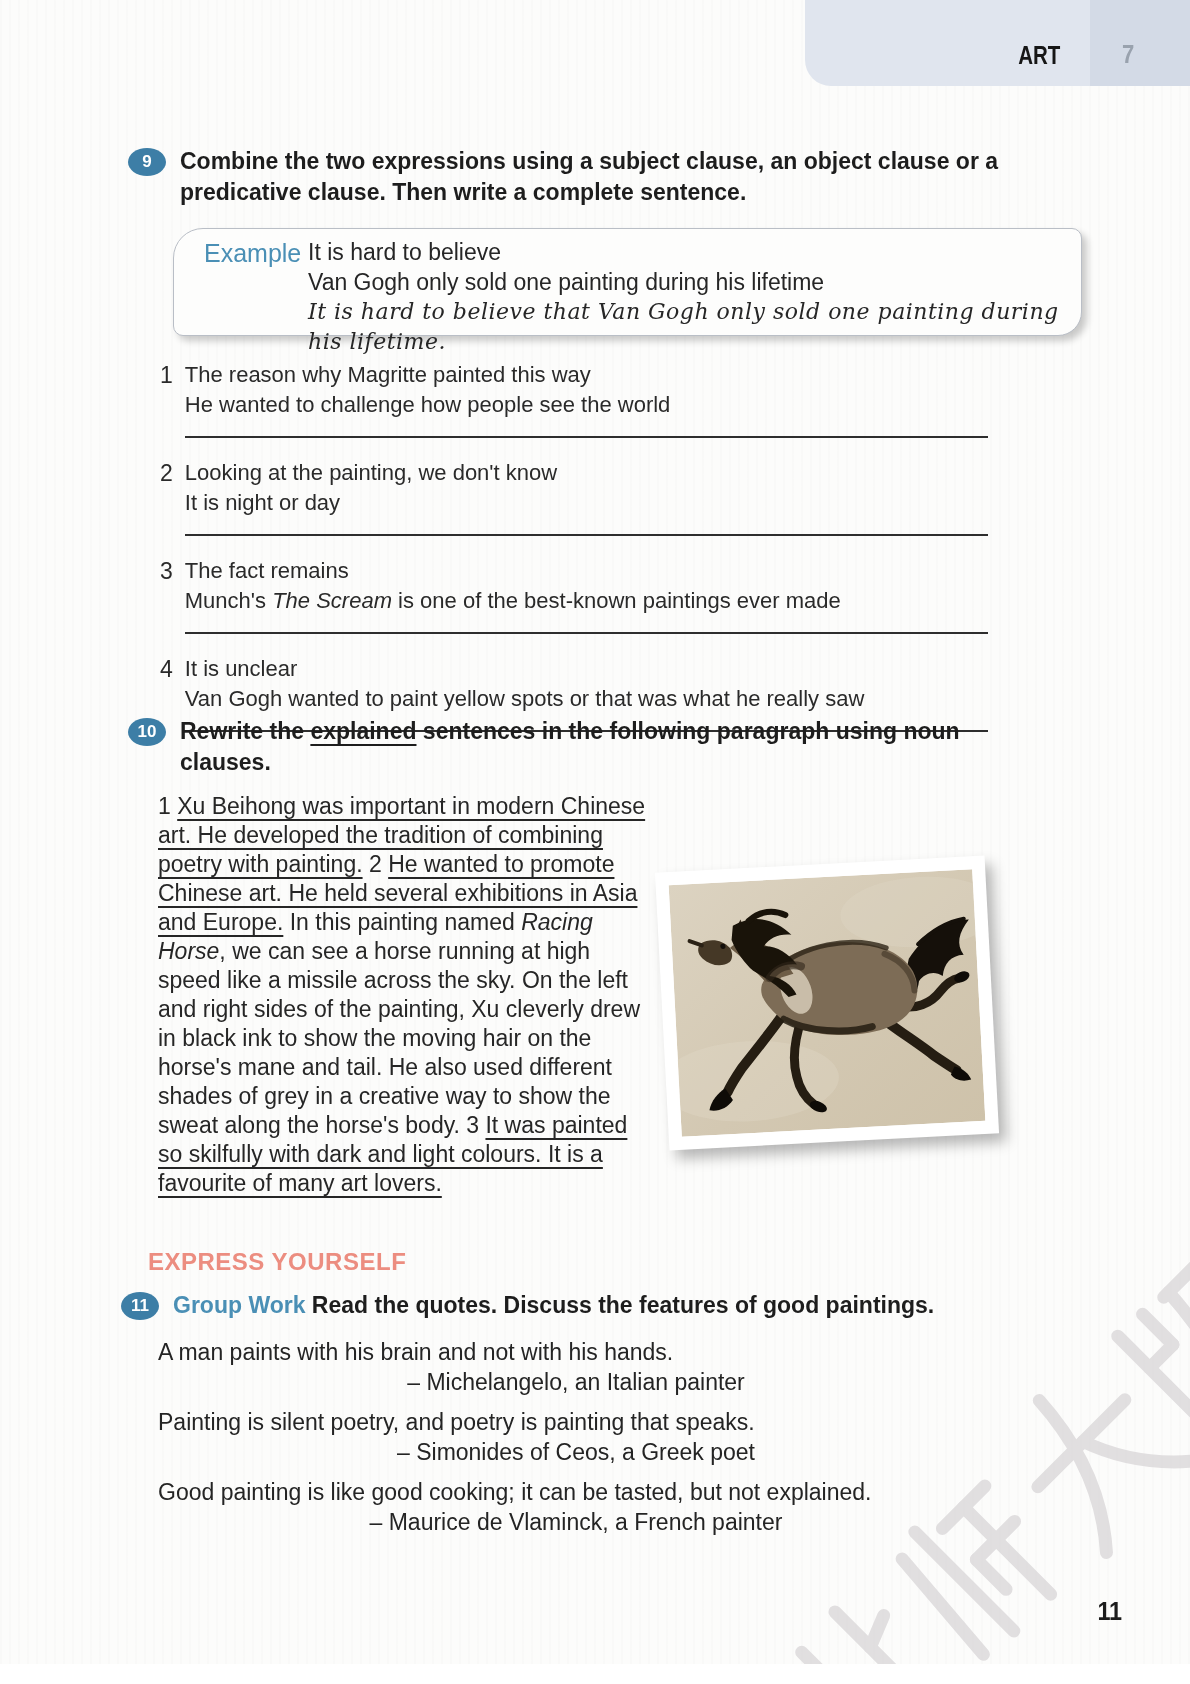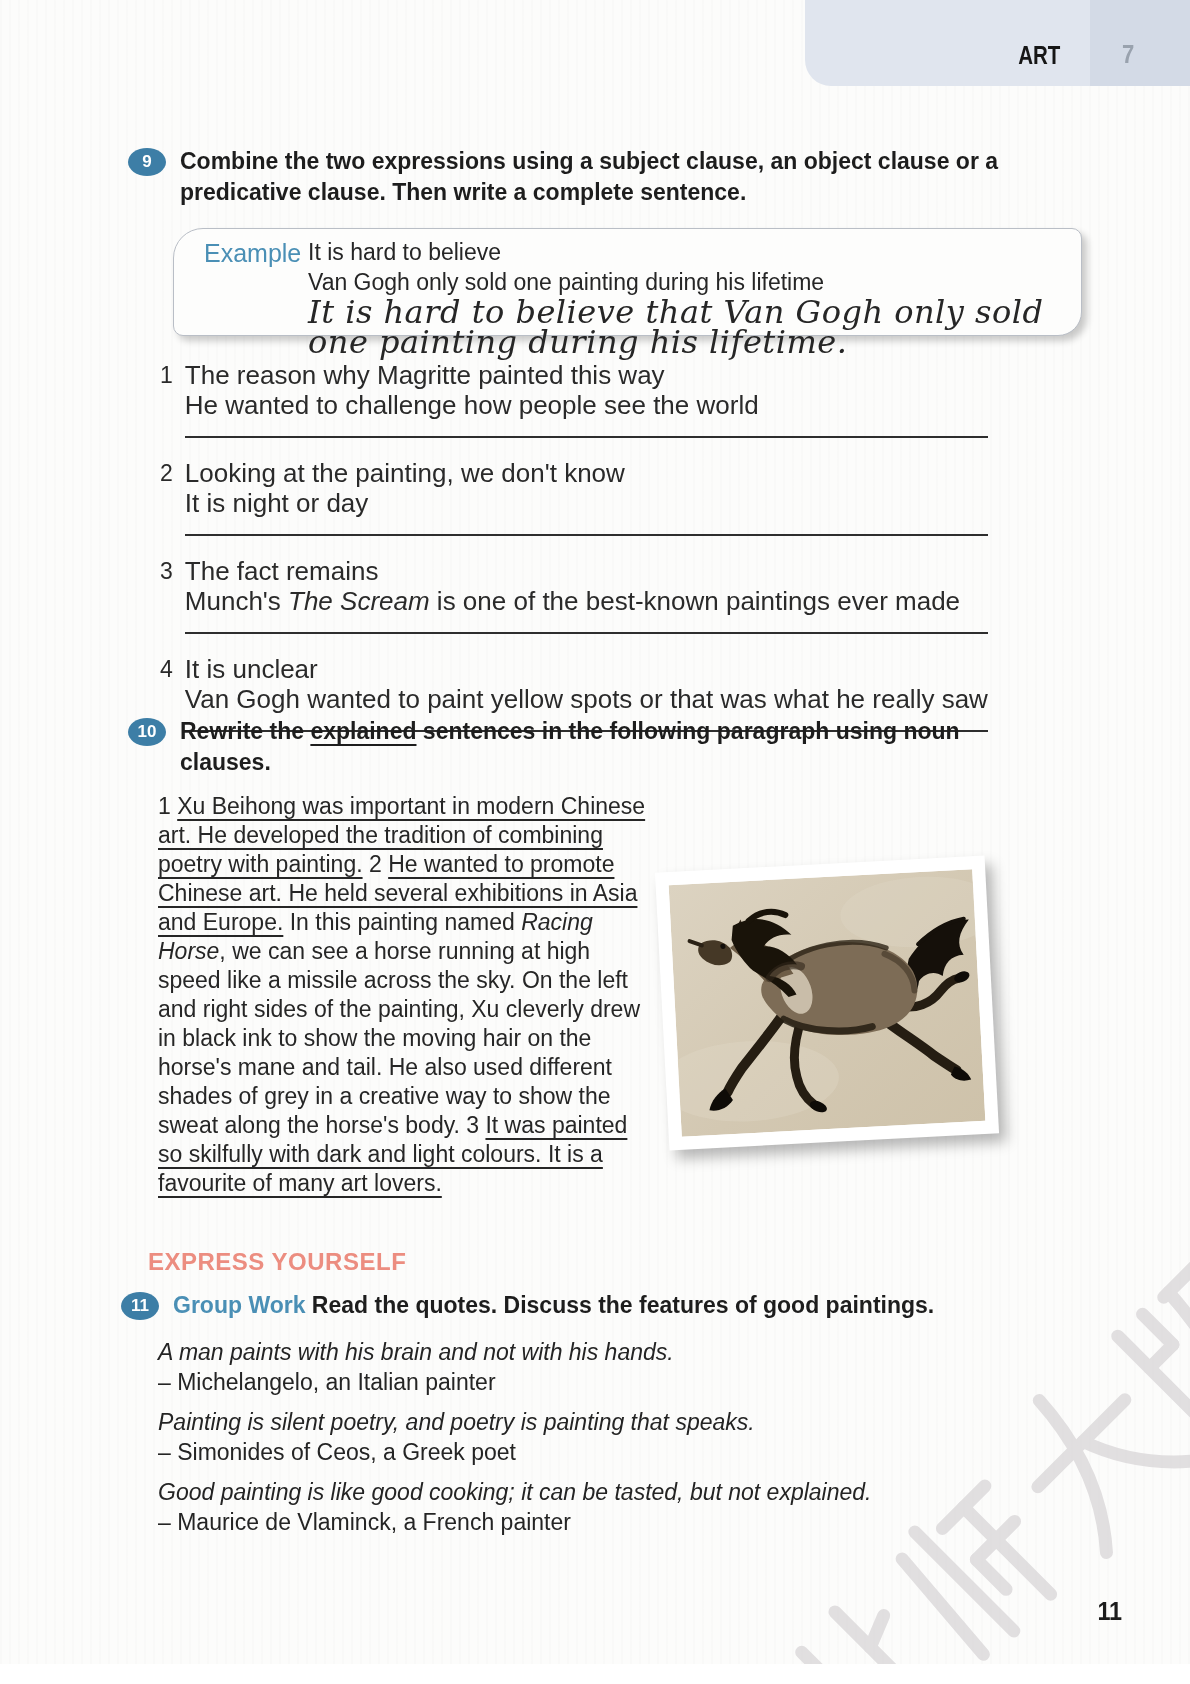--- a/index.html
+++ b/index.html
@@ -23,44 +23,44 @@
   .num-badge{flex:0 0 auto; min-width:24px; height:28px; padding:0 7px; margin-top:2px;
              border-radius:50%; background:#3d7ea6; color:#fff; font-weight:bold;
              font-size:17px; display:flex; align-items:center; justify-content:center;}
   .ex-heading{font-weight:bold; font-size:23px; line-height:31px; color:#1d1d1d;}
   
   .example-box{position:relative; margin:20px 0 0 45px; width:888px; height:106px;
                border:1.6px solid #b9bec6; border-radius:30px 10px 24px 10px;
                background:#fdfdfc; box-shadow:5px 5px 7px rgba(0,0,0,.20);padding-left:19px;}
   .example-label{position:absolute; left:30px; top:10px; font-size:25px; color:#4a8fb5;}
   .example-lines{position:absolute; left:134px; top:8px; font-size:23px; line-height:30px; color:#262626;}
-  .hand{font-family:"DejaVu Serif", serif; font-style:italic; font-size:32px; letter-spacing:.5px;}
+  .hand{font-family:"DejaVu Serif", serif; font-style:italic; font-size:22px; letter-spacing:.5px;}
   
   .items{margin:24px 0 0 32px; width:840px;}
   .item{display:flex; gap:12px; margin-bottom:8px;}
   .item-num{font-size:23px; line-height:30px; color:#2a2a2a;}
   .item-body{flex:1;}
-  .item-line{font-size:26px; line-height:30px; color:#2a2a2a;}
+  .item-line{font-size:22px; line-height:30px; color:#2a2a2a;}
   .write-line{height:2px; background:#2e2e2e; margin:16px 0 12px 0; width:803px;}
   
   .para{margin:14px 0 0 30px; width:834px; font-size:23px; line-height:29px; color:#262626;}
   .u{text-decoration:underline; text-underline-offset:5px; text-decoration-thickness:2px;}
   .i{font-style:italic;}
   .polaroid{float:right; width:330px; height:278px; margin:72px 0 14px 16px;
             background:#fff; padding:13px; box-sizing:border-box;
             box-shadow:7px 9px 14px rgba(0,0,0,.28); transform:rotate(-3deg);}
   .polaroid svg{display:block;}
   
   .express{font-weight:bold; font-size:24px; color:#ec8d80; letter-spacing:.5px;}
   .tag-blue{color:#4a8fb5; font-weight:bold;}
   
   .quotes{margin:16px 0 0 37px; width:836px;}
   .quote{margin-bottom:10px;}
-  .quote-text{font-style:italic; font-size:23px; line-height:30px; color:#242424;}
-  .quote-attr{font-size:23px; line-height:30px; text-align:left; color:#242424;}
+  .quote-text{font-size:23px; line-height:30px; color:#242424;}
+  .quote-attr{font-size:23px; line-height:30px; text-align:center; color:#242424;}
   .page-num{position:absolute; top:1596px; left:1096px; font-weight:bold; font-size:26px;
             transform:scaleX(.9); color:#1c1c1c;}
   .watermark{position:absolute; left:730px; top:1395px; width:620px; height:250px;
              transform:rotate(-45deg); opacity:.8; pointer-events:none;}
 </style>
 </head>
 <body>
 
 <div class="page">
 

